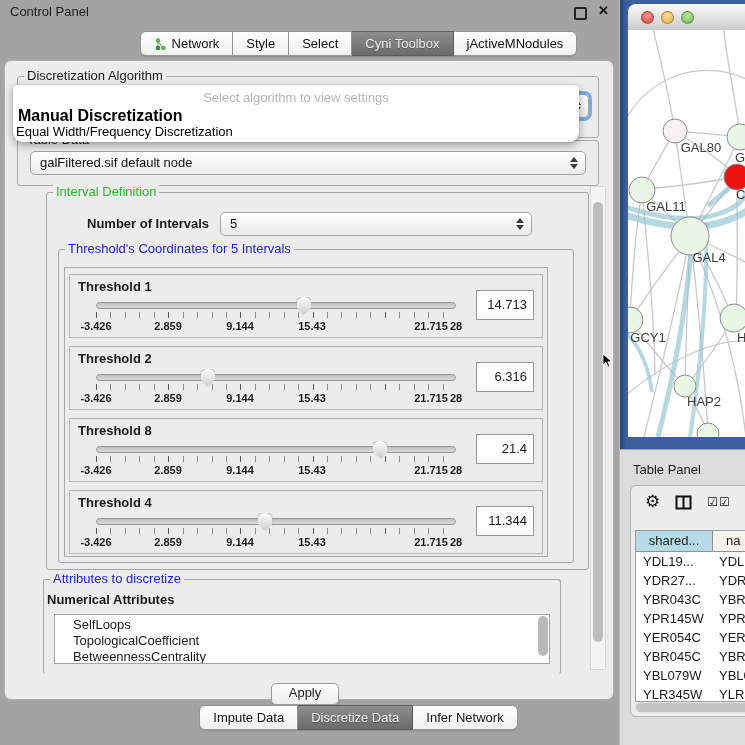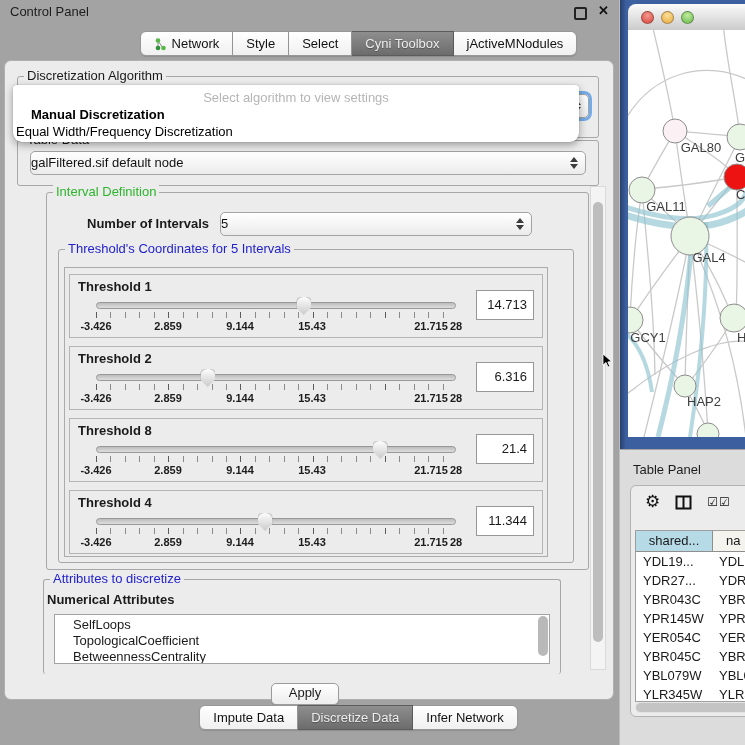--- a/index.html
+++ b/index.html
@@ -23,30 +23,30 @@
            text-shadow:0 1px 1px rgba(0,0,0,.3);}
   
   .cp-main{position:absolute;left:4px;top:60px;width:610px;height:640px;background:#ececec;
            border:1px solid #b0b0b0;border-radius:7px;box-sizing:border-box;}
   .group{position:absolute;border:1px solid #a7a7a7;border-radius:3px;}
   .gtitle{position:absolute;top:-9px;left:6px;background:#ececec;padding:0 3px;font-size:13px;white-space:nowrap;}
   .gtitle.green{color:#2db52d;}
   .gtitle.blue{color:#2222cd;}
   .combo{position:absolute;height:24px;background:linear-gradient(#ffffff,#ebebeb);
          border:1px solid #a3a3a3;border-radius:5px;font-size:13px;line-height:22px;
-         box-sizing:border-box;color:#111;}
+         padding-left:9px;box-sizing:border-box;color:#111;}
   .arrows{position:absolute;right:7px;top:50%;transform:translateY(-50%);display:flex;flex-direction:column;gap:2px;}
   .tri-up{width:0;height:0;border-left:4px solid transparent;border-right:4px solid transparent;border-bottom:5px solid #3c3c3c;}
   .tri-dn{width:0;height:0;border-left:4px solid transparent;border-right:4px solid transparent;border-top:5px solid #3c3c3c;}
   .combo-focus{box-shadow:0 0 0 3px rgba(96,160,230,.85);}
   
   .popup{position:absolute;left:8px;top:24px;width:566px;height:57px;background:#ffffff;
          border-radius:3px 3px 9px 9px;box-shadow:0 3px 8px rgba(0,0,0,.35),0 0 1px rgba(0,0,0,.4);z-index:20;}
   .popup-prompt{position:absolute;top:5px;left:0;right:0;text-align:center;color:#b5b5b5;font-size:13px;}
-  .popup-opt1{position:absolute;top:22px;left:18px;font-size:13px;font-weight:bold;color:#000;text-align:center;}
+  .popup-opt1{position:absolute;top:22px;left:5px;font-size:16px;font-weight:bold;color:#000;text-align:center;}
   .popup-opt2{position:absolute;top:39px;left:3px;font-size:13px;color:#000;}
   
   .thresh-inner{position:absolute;left:5px;top:17px;width:484px;height:290px;border:1px solid #ababab;
                 background:#ebebeb;box-sizing:border-box;padding-top:6px;}
   .tpanel{position:relative;height:64px;border:1px solid #b5b5b5;background:#ececec;margin:0 4px 8px 4px;box-sizing:border-box;}
   .tlabel{position:absolute;left:8px;top:4px;font-size:13px;font-weight:bold;}
   .srow{position:absolute;left:26px;right:86px;top:27px;height:7px;}
   .track{position:absolute;left:0;right:0;top:0;height:5px;background:linear-gradient(#bdbdbd,#dedede);
          border:1px solid #989898;border-radius:4px;}
   .thumb{position:absolute;top:-5px;width:15px;height:18px;transform:translateX(-50%);

